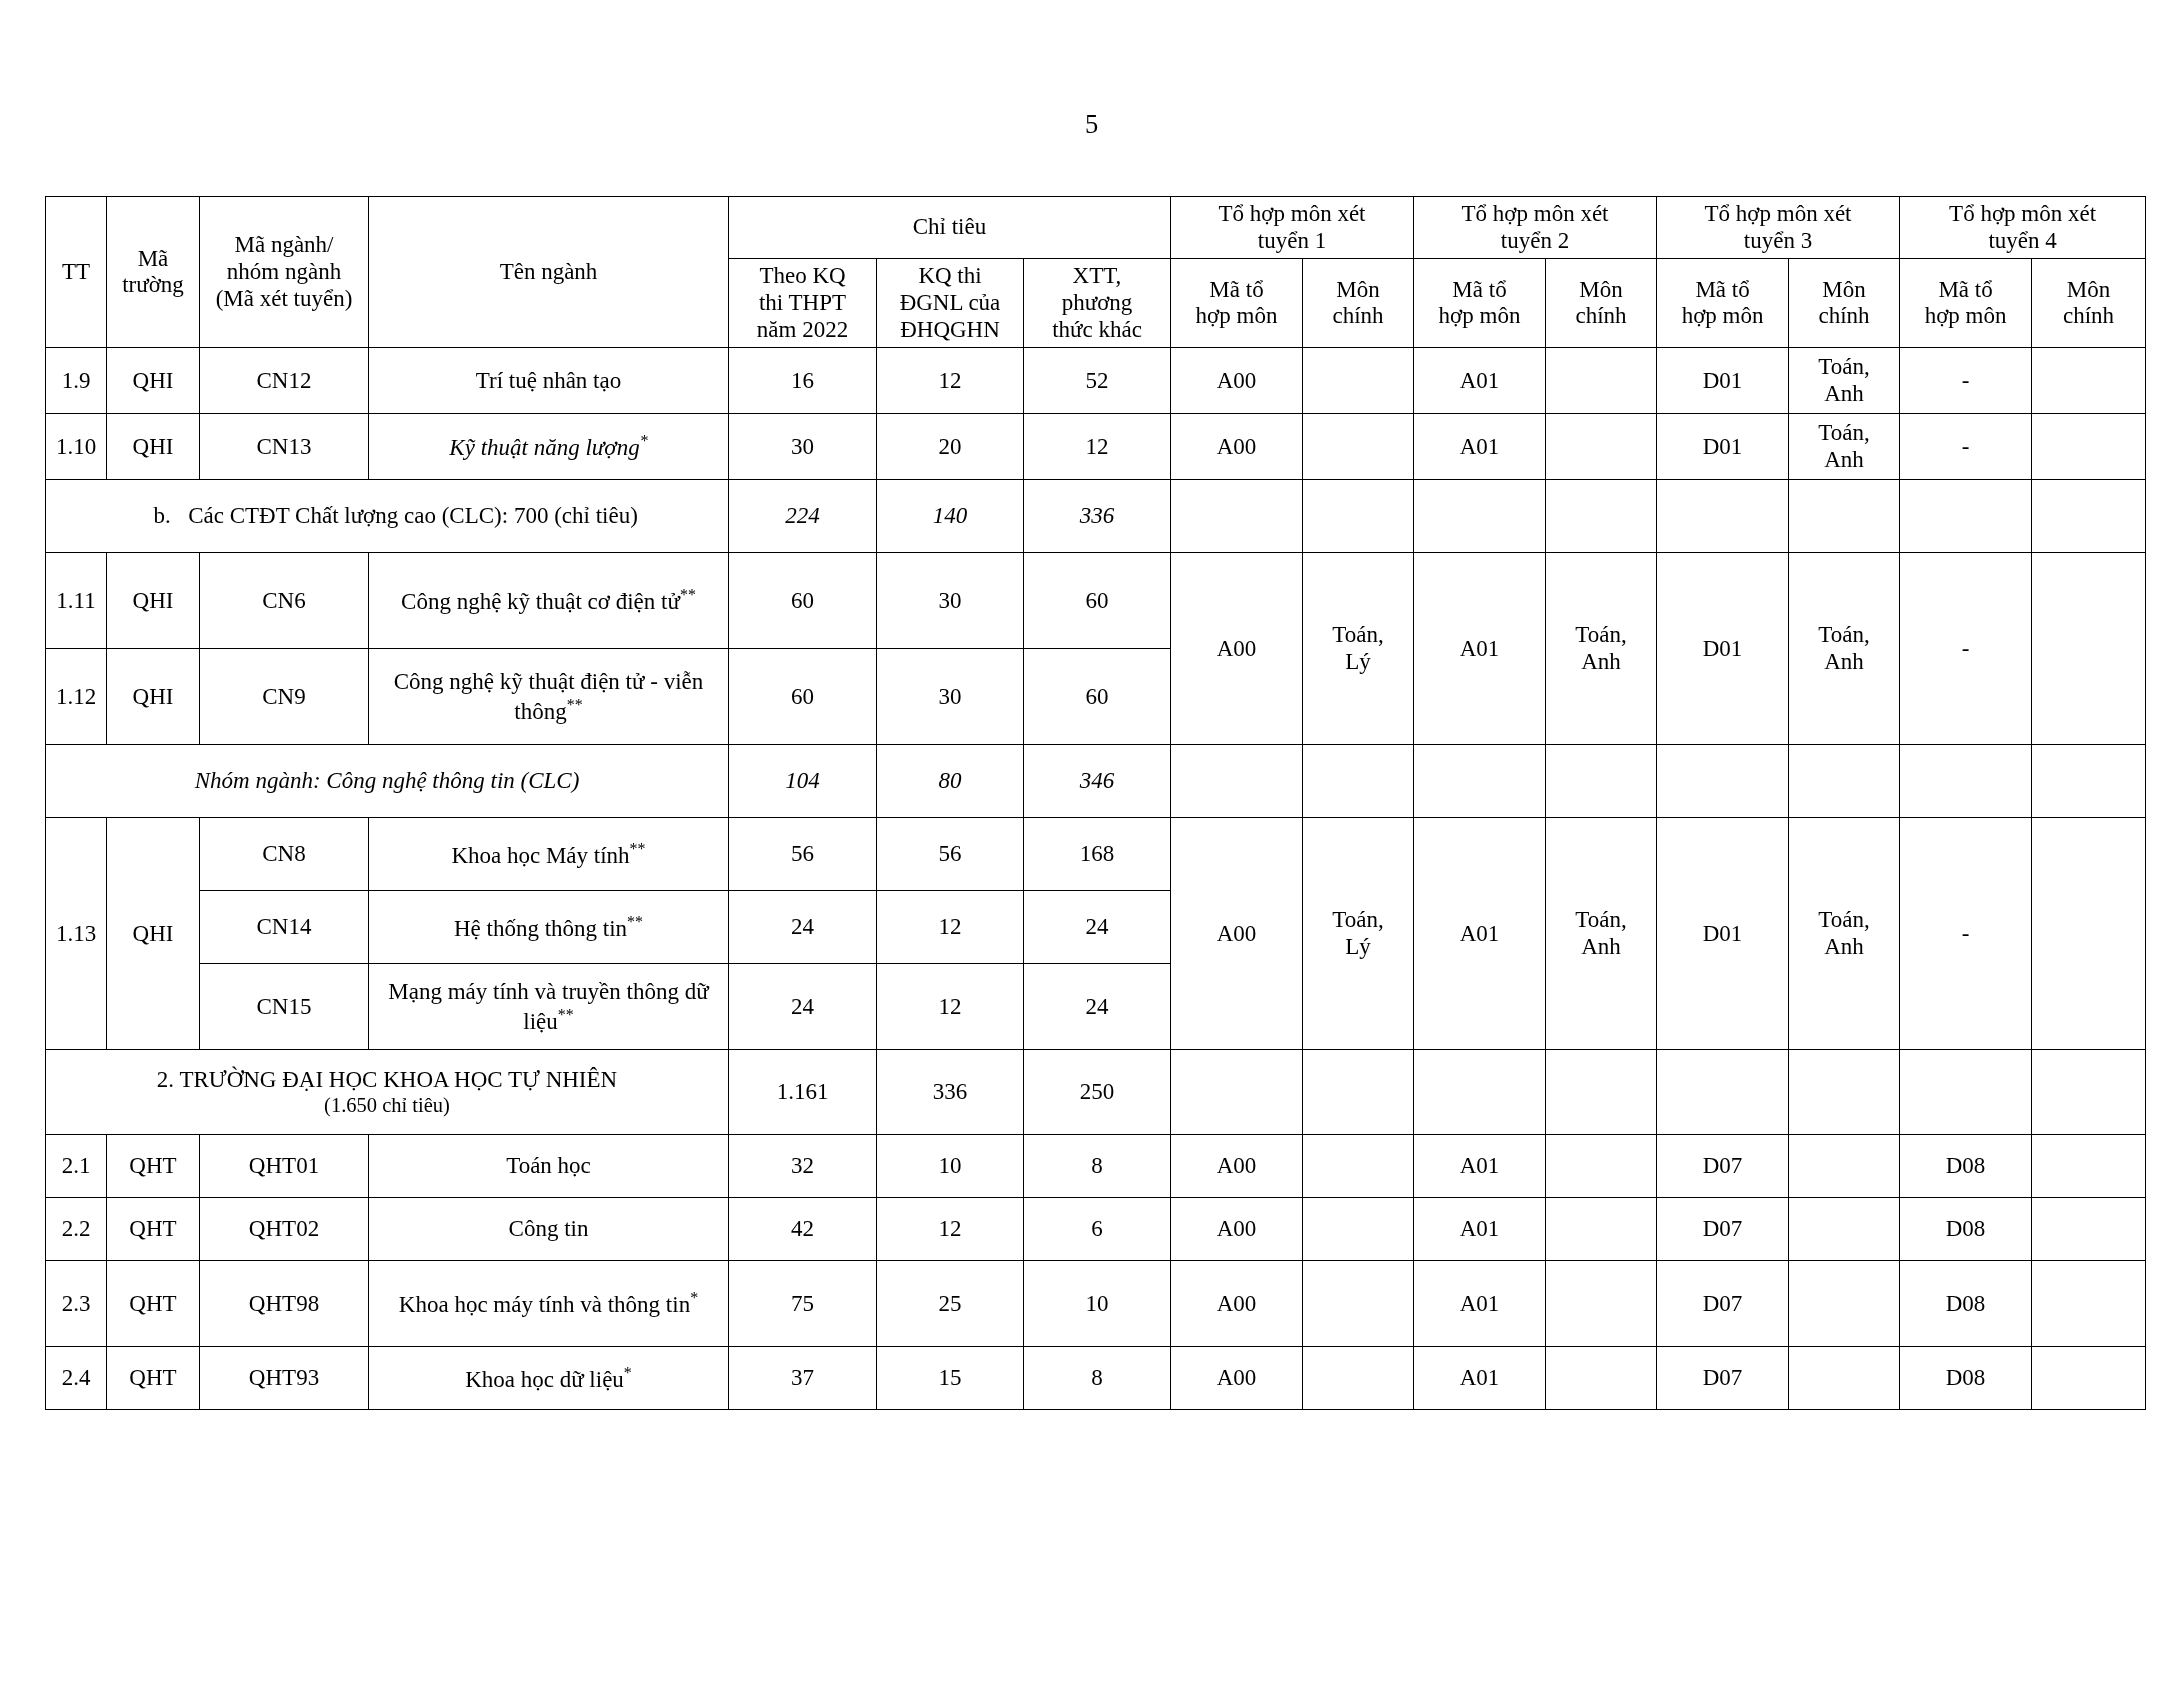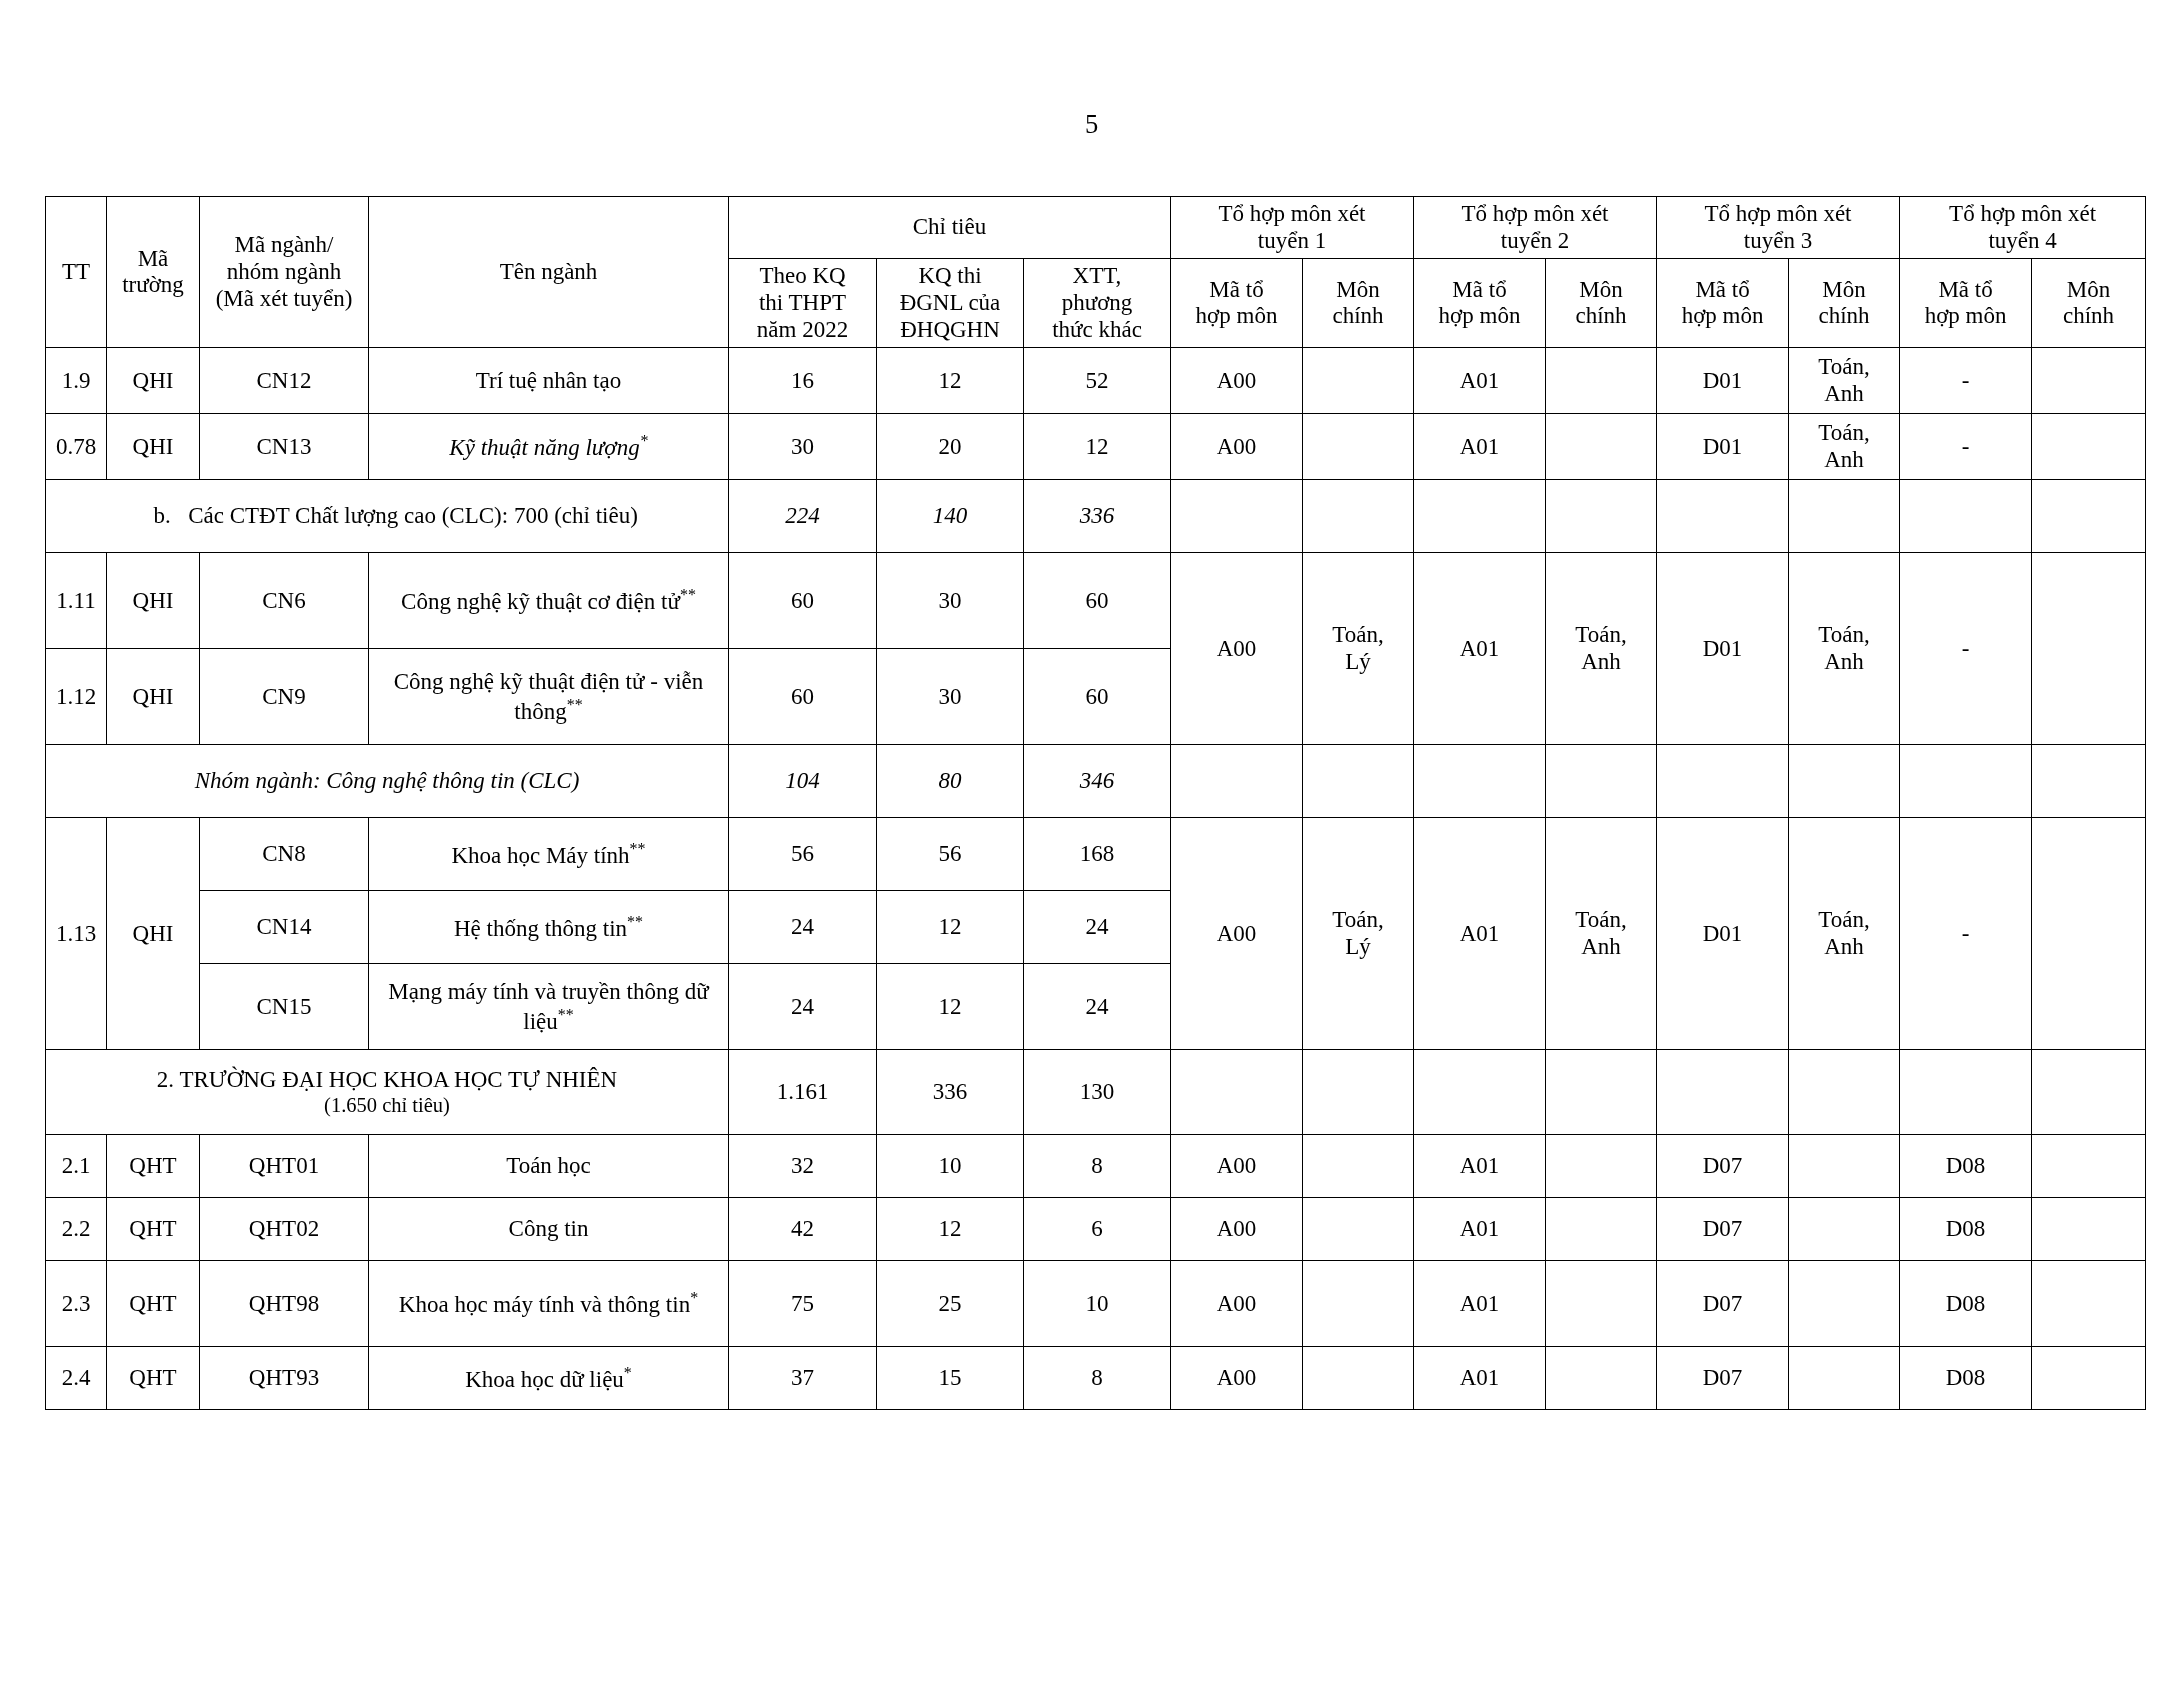--- a/index.html
+++ b/index.html
@@ -202,21 +202,21 @@
           <td style="white-space: pre-line;"></td>
           <td style="white-space: pre-line;">A01</td>
           <td style="white-space: pre-line;"></td>
           <td style="white-space: pre-line;">D01</td>
           <td style="white-space: pre-line;">Toán,
 Anh</td>
           <td style="white-space: pre-line;">-</td>
           <td style="white-space: pre-line;"></td>
         </tr>
         <tr style="height: 66px;">
-          <td>0.78</td>
+          <td>1.10</td>
           <td>QHI</td>
           <td class="code">CN13</td>
           <td class="left italicname">Kỹ thuật năng lượng<span class="sup">*</span></td>
           <td class="num">30</td>
           <td class="num">20</td>
           <td class="num">12</td>
           <td style="white-space: pre-line;">A00</td>
           <td style="white-space: pre-line;"></td>
           <td style="white-space: pre-line;">A01</td>
           <td style="white-space: pre-line;"></td>
@@ -314,21 +314,21 @@
           <td class="code">CN15</td>
           <td class="left">Mạng máy tính và truyền thông dữ liệu<span class="sup">**</span></td>
           <td class="num">24</td>
           <td class="num">12</td>
           <td class="num">24</td>
         </tr>
         <tr style="height: 85px;">
           <td class="school-row" colspan="4">2. TRƯỜNG ĐẠI HỌC KHOA HỌC TỰ NHIÊN<span class="sub">(1.650 chỉ tiêu)</span></td>
           <td class="school-val">1.161</td>
           <td class="school-val">336</td>
-          <td class="school-val">130</td>
+          <td class="school-val">250</td>
           <td></td>
           <td></td>
           <td></td>
           <td></td>
           <td></td>
           <td></td>
           <td></td>
           <td></td>
         </tr>
         <tr style="height: 63px;">

